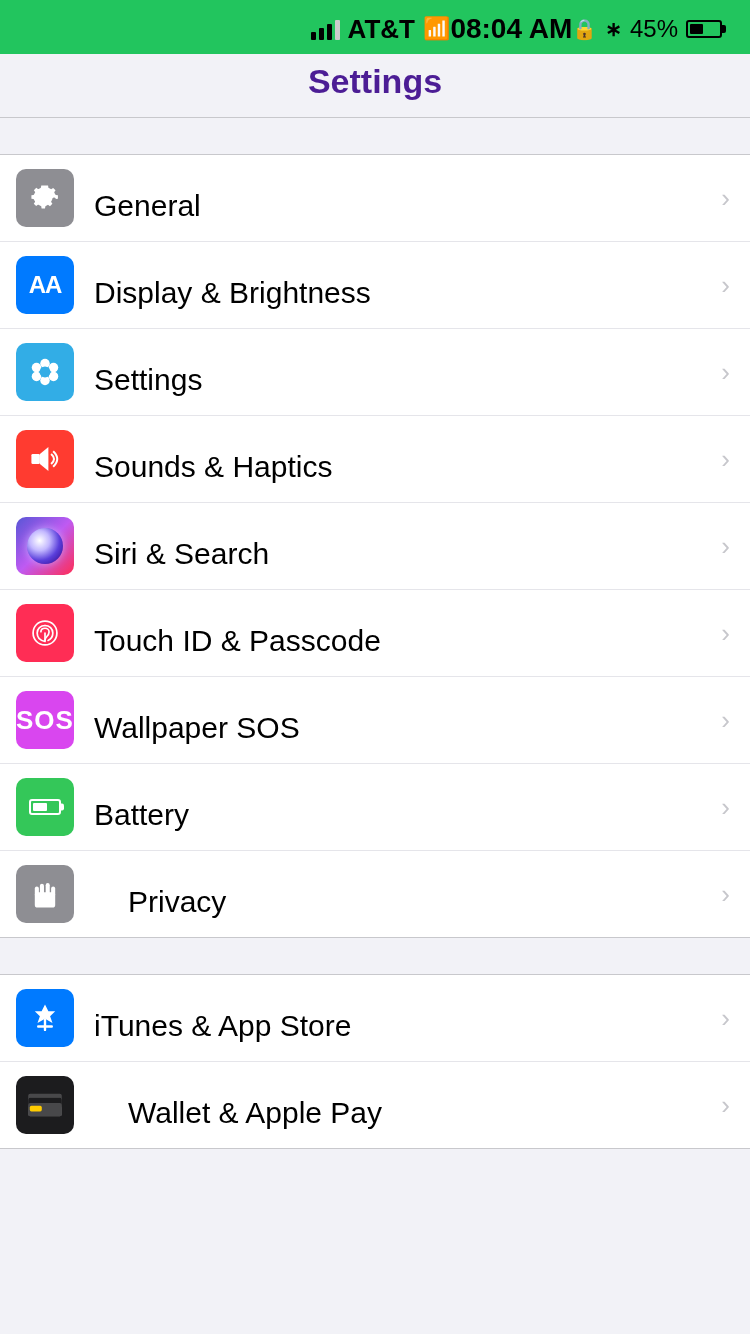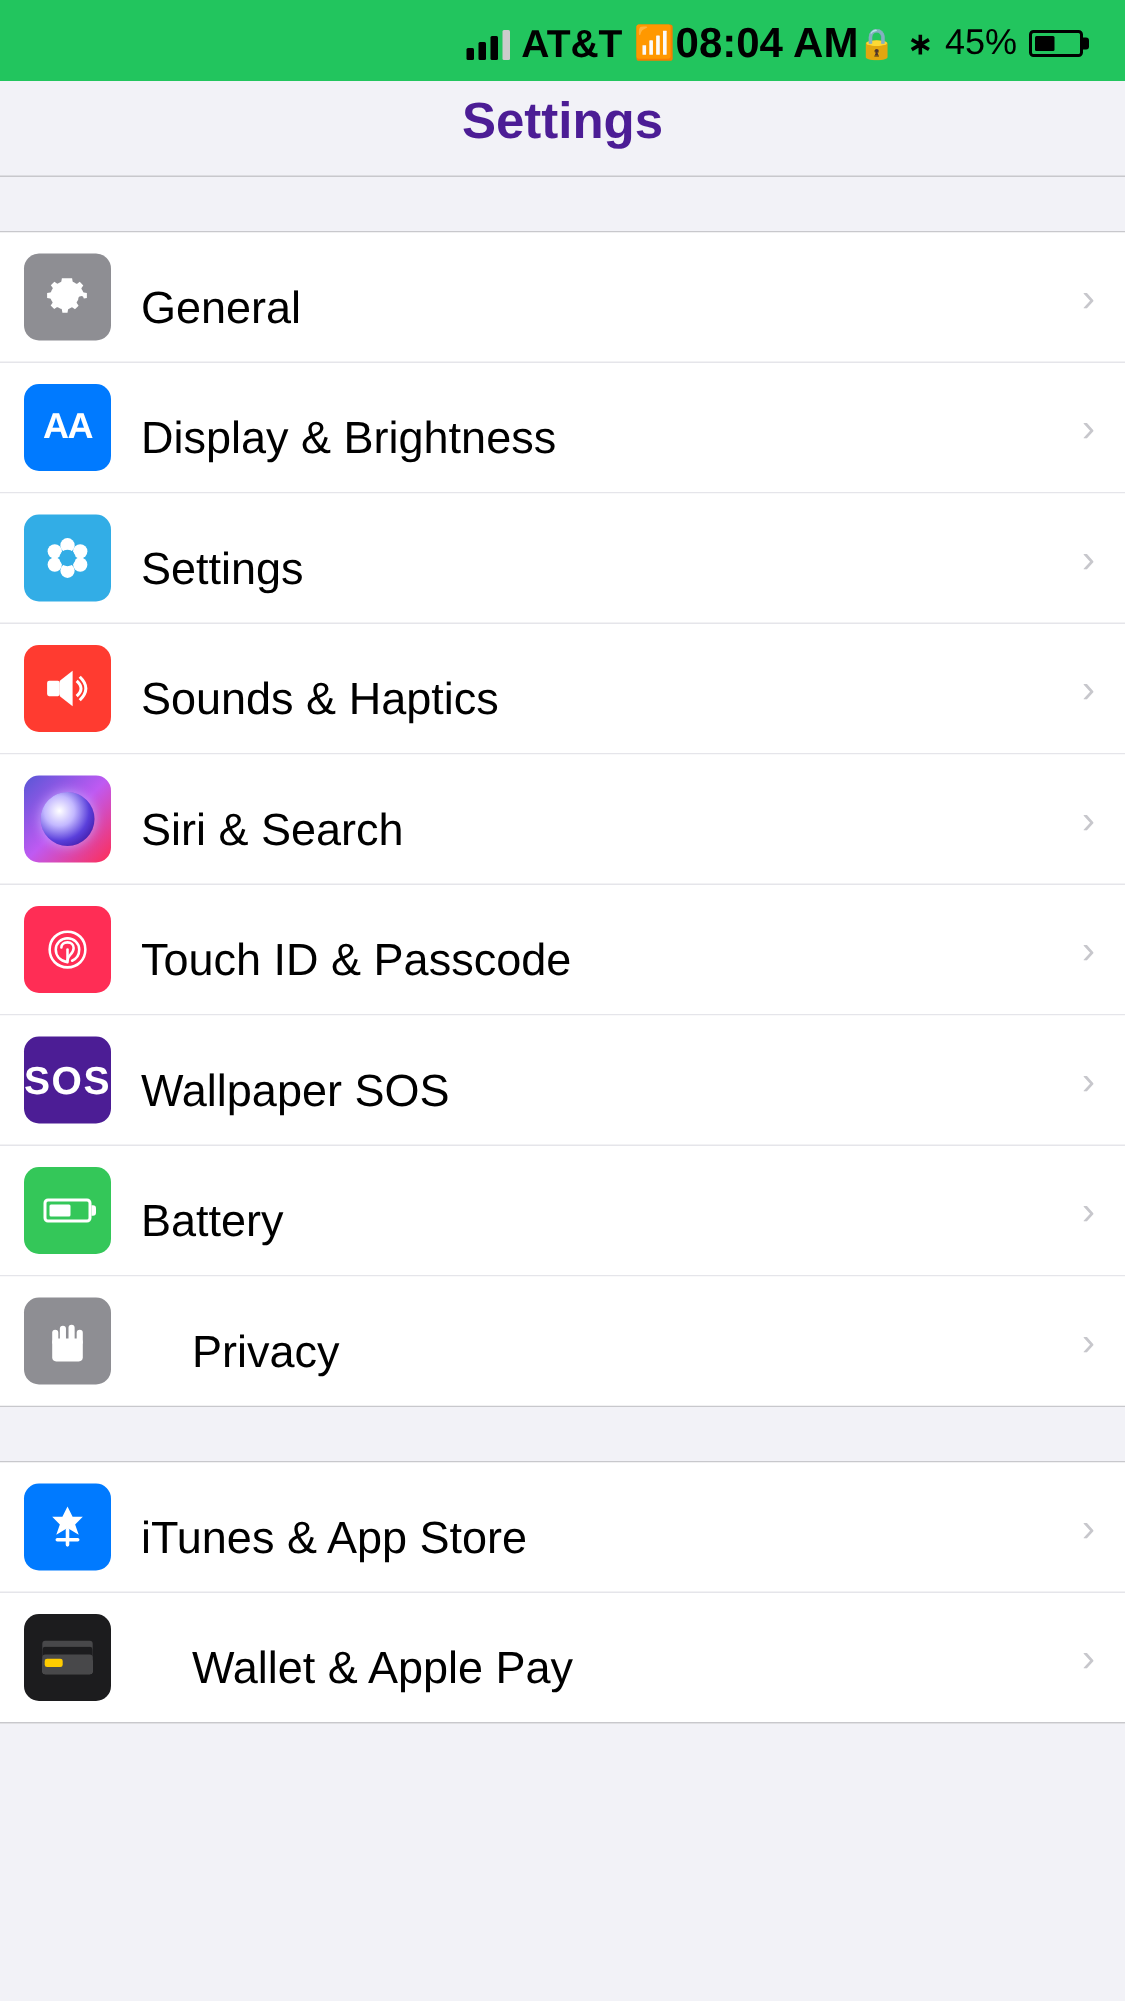--- a/index.html
+++ b/index.html
@@ -144,21 +144,21 @@
 
     
     .icon-gray { background-color: #8e8e93; }
     .icon-blue { background-color: #007aff; }
     .icon-teal { background-color: #32ade6; }
     .icon-red { background-color: #ff3b30; }
     .icon-purple-gradient {
       background: linear-gradient(135deg, #5856d6 0%, #bf5af2 50%, #ff2d55 100%);
     }
     .icon-pink-red { background-color: #ff2d55; }
-    .icon-orange-red { background-color: #4c1d95; }
+    .icon-orange-red { background-color: #d946ef; }
     .icon-green { background-color: #34c759; }
     .icon-mid-gray { background-color: #8e8e93; }
     .icon-app-store { background-color: #007aff; }
 
     
     .icon-inner {
       color: #fff;
       font-size: 28px;
       font-weight: 700;
       display: flex;

